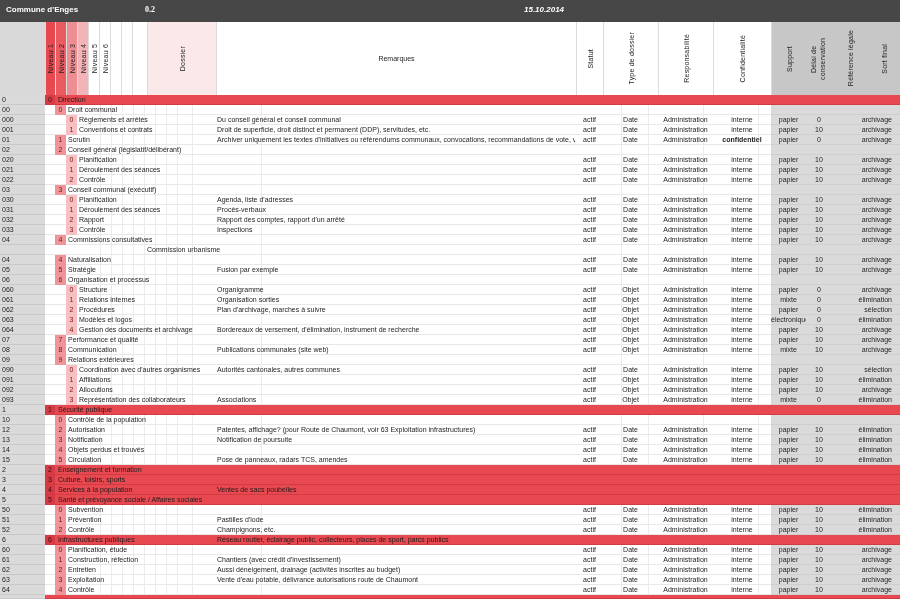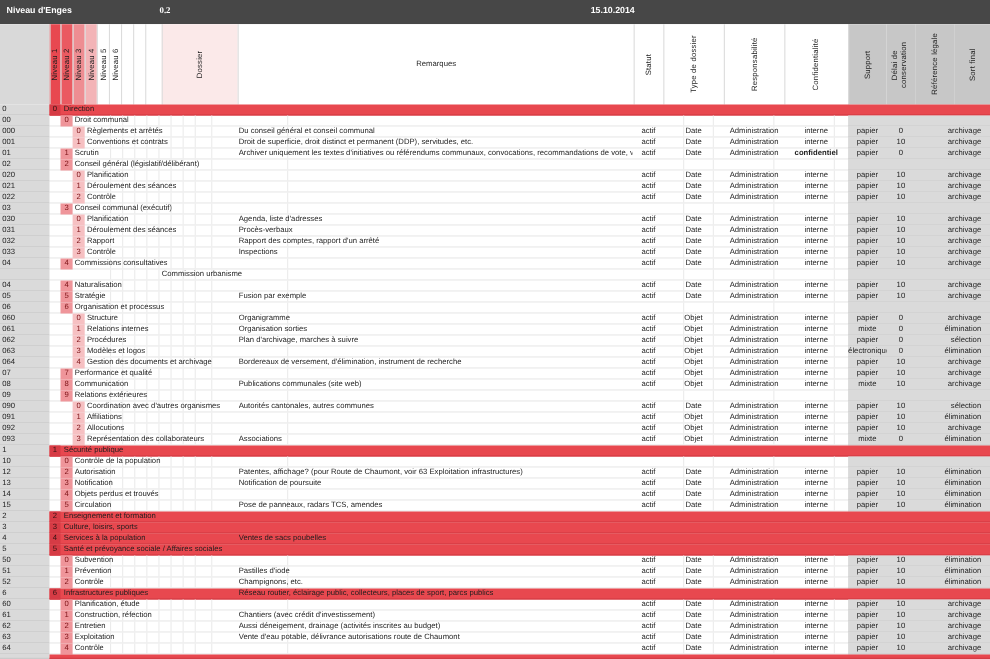--- a/index.html
+++ b/index.html
@@ -2,21 +2,21 @@
 <html><head>
 <meta charset="utf-8">
 <style>
   html,body{margin:0;padding:0;background:#888;}
   #app{position:relative;width:900px;height:599px;background:#fff;overflow:hidden;
        font-family:"Liberation Sans",sans-serif;-webkit-font-smoothing:antialiased;}
 
   
   .titlebar{position:absolute;left:0;top:0;width:900px;height:22px;background:#474747;}
   .titlebar span{position:absolute;top:5px;color:#fff;font-size:8px;font-weight:bold;white-space:nowrap;}
-  .tb-title{left:6px;} .tb-version{left:145px;font-family:Liberation Serif, serif;} .tb-date{left:537px;}
+  .tb-title{left:6px;} .tb-version{left:145px;font-family:Liberation Serif, serif;} .tb-date{left:524px;font-style:italic;}
 
   
   .header{position:absolute;left:0;top:22px;width:900px;height:73px;background:#fff;}
   .hcell{position:absolute;top:0;height:73px;box-sizing:border-box;border-left:1px solid #dcdcdc;
          display:flex;align-items:center;justify-content:center;font-size:7px;color:#1d1d1d;overflow:hidden;}
   .vtext{writing-mode:vertical-rl;transform:rotate(180deg);white-space:nowrap;letter-spacing:.2px;}
   .vtext.wrap{white-space:normal;height:62px;line-height:1.25;text-align:center;}
   .h-id{left:0;width:45px;background:#d9d9d9;border-left:none;}
   .h-n1{left:45px;width:10px;background:#e84850;}
   .h-n2{left:55px;width:11px;background:#ea5a61;}
@@ -63,21 +63,21 @@
   .c-su{left:771px;width:35px;text-align:center;}
   .c-de{left:806px;width:26px;text-align:center;}
   .c-so{left:850px;width:46px;text-align:right;padding-right:4px;box-sizing:border-box;}
 </style>
 </head>
 <body>
 
 <div id="app">
 
   <div class="titlebar">
-    <span class="tb-title">Niveau d'Enges</span>
+    <span class="tb-title">Commune d'Enges</span>
     <span class="tb-version">0.2</span>
     <span class="tb-date">15.10.2014</span>
   </div>
 
   <div class="header">
     <div class="hcell h-id"></div>
     <div class="hcell h-n1">
         <span class="vtext">Niveau 1</span>
       </div>
     <div class="hcell h-n2">

